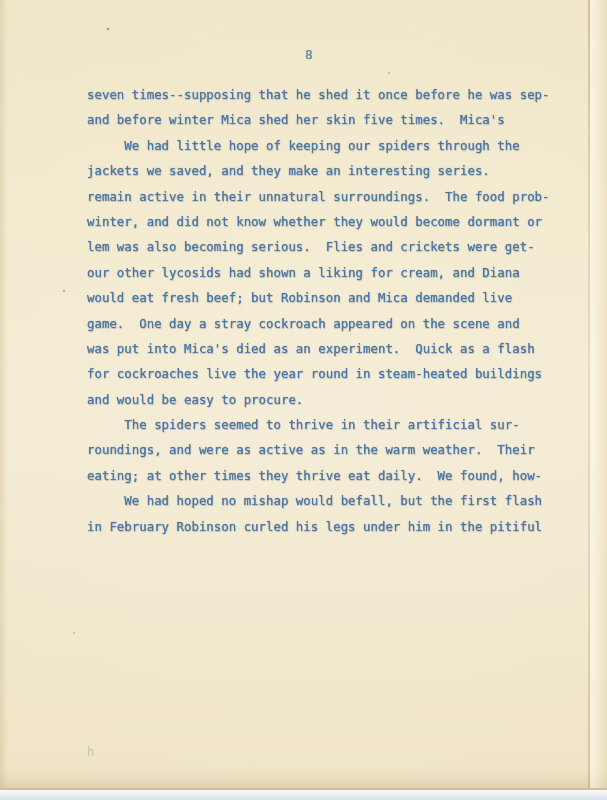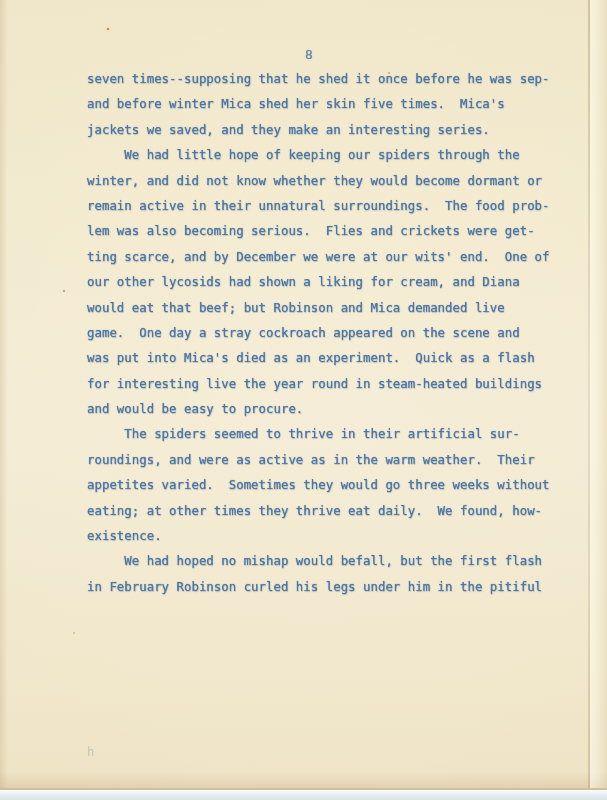--- a/index.html
+++ b/index.html
@@ -66,21 +66,21 @@
     top: 47px;
     left: 305px;
     color: var(--ink, #4d76a2);
     font-size: 13px;
     opacity: 0.85;
     text-shadow: 0 0 1px rgba(77,118,162,0.8);
   }
   .typed-block {
     position: absolute;
     left: 87px;
-    top: 66px;
+    top: 82px;
     color: var(--ink, #4d76a2);
     font-size: 12.4px;
     line-height: 25.4px;
     text-shadow: 0 0 1px rgba(80,119,159,0.85), 0.5px 0.5px 1px rgba(80,119,159,0.35);
   }
   .typed-block .line {
     white-space: pre;
     height: 25.4px;
   }
   
@@ -99,35 +99,32 @@
 
 <div class="stage">
   <div class="backdrop"></div>
   <div class="paper">
     <div class="edge-strip"></div>
     <div class="crease-line"></div>
     <div class="page-number">8</div>
     <div class="typed-block">
         <div class="line">seven times--supposing that he shed it once before he was sep-</div>
         <div class="line">and before winter Mica shed her skin five times.  Mica's</div>
+        <div class="line">     We had little hope of keeping our spiders through the</div>
         <div class="line">jackets we saved, and they make an interesting series.</div>
-        <div class="line">     We had little hope of keeping our spiders through the</div>
+        <div class="line">remain active in their unnatural surroundings.  The food prob-</div>
         <div class="line">winter, and did not know whether they would become dormant or</div>
-        <div class="line">remain active in their unnatural surroundings.  The food prob-</div>
         <div class="line">lem was also becoming serious.  Flies and crickets were get-</div>
-        <div class="line">ting scarce, and by December we were at our wits' end.  One of</div>
         <div class="line">our other lycosids had shown a liking for cream, and Diana</div>
-        <div class="line">would eat that beef; but Robinson and Mica demanded live</div>
+        <div class="line">would eat fresh beef; but Robinson and Mica demanded live</div>
         <div class="line">game.  One day a stray cockroach appeared on the scene and</div>
         <div class="line">was put into Mica's died as an experiment.  Quick as a flash</div>
-        <div class="line">for interesting live the year round in steam-heated buildings</div>
+        <div class="line">for cockroaches live the year round in steam-heated buildings</div>
         <div class="line">and would be easy to procure.</div>
         <div class="line">     The spiders seemed to thrive in their artificial sur-</div>
         <div class="line">roundings, and were as active as in the warm weather.  Their</div>
-        <div class="line">appetites varied.  Sometimes they would go three weeks without</div>
         <div class="line">eating; at other times they thrive eat daily.  We found, how-</div>
-        <div class="line">existence.</div>
         <div class="line">     We had hoped no mishap would befall, but the first flash</div>
         <div class="line">in February Robinson curled his legs under him in the pitiful</div>
       </div>
     <div class="ghost-char">h</div>
   </div>
 </div>
 
 </body></html>

